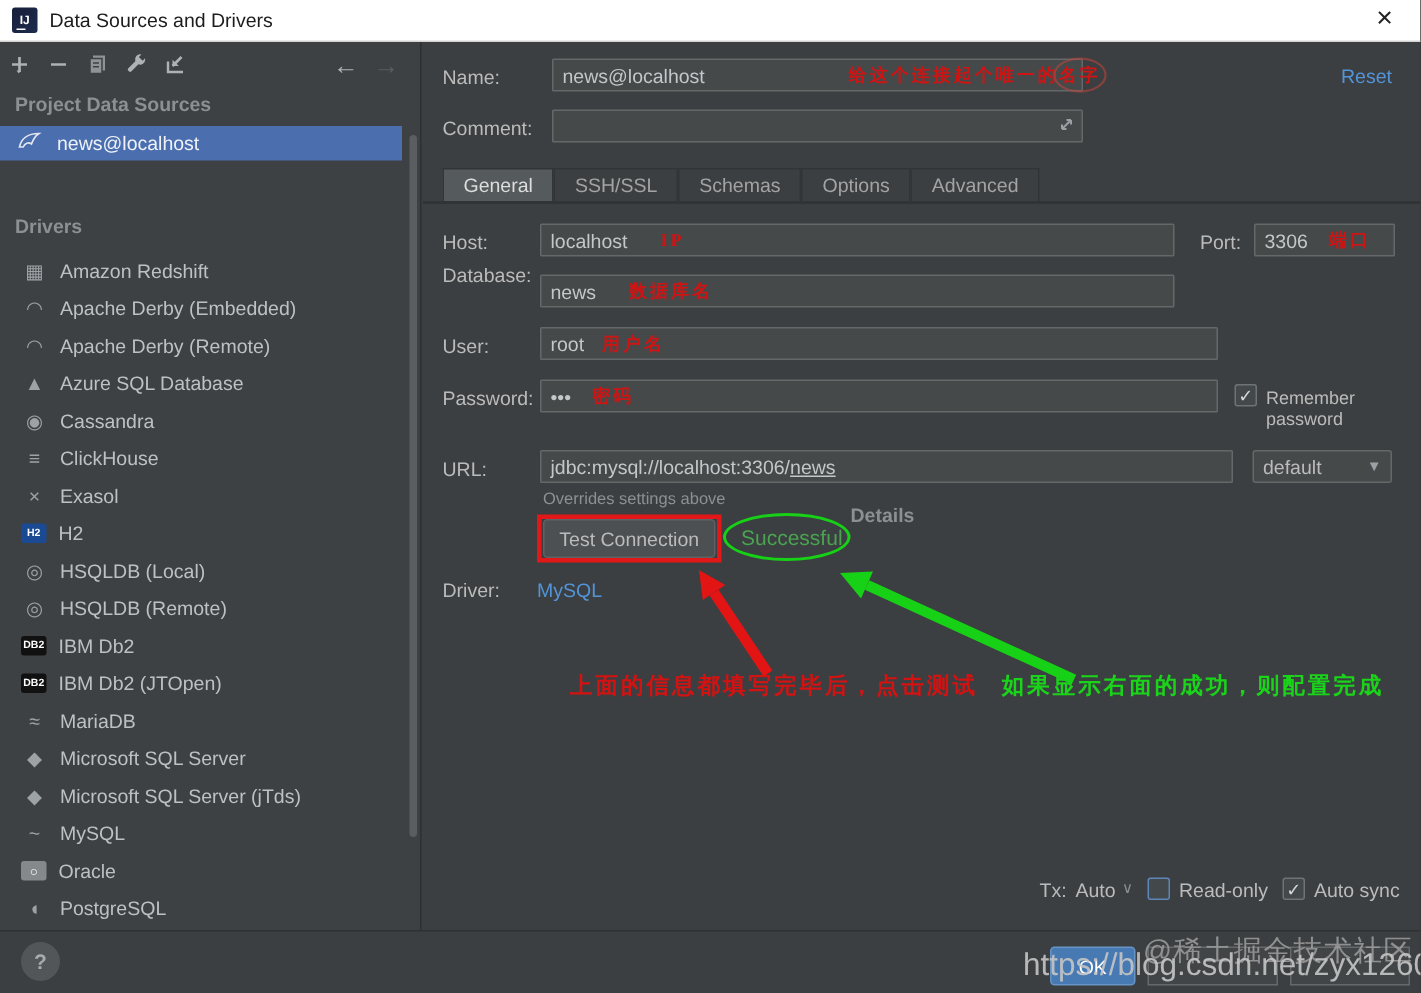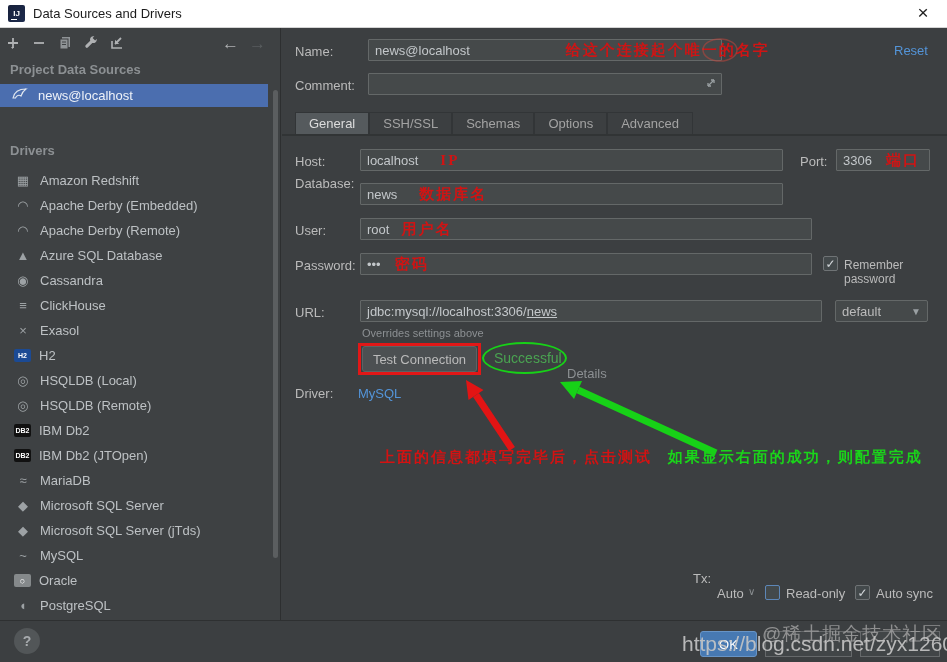--- a/index.html
+++ b/index.html
@@ -42,21 +42,21 @@
   .drv-icon.badge-h2 { background:#1b4a94; color:#fff; }
   .drv-icon.badge-db2 { background:#111; color:#fff; }
   .drv-icon.badge-oracle { background:#85898b; color:#fff; font-size:9px; }
   .sb-scroll { position:absolute; right:2px; top:62px; width:5px; height:468px; background:#5b5e60; border-radius:3px; }
 
   
   .main { position:absolute; left:282px; top:28px; width:665px; height:592px; background:#3c3f41; }
   .flabel { position:absolute; color:#bbbbbb; }
   .field { position:absolute; height:22px; background:#45494a; border:1px solid #646868; border-radius:1px;
            display:flex; align-items:center; padding:0 6px; color:#c3c7ca; overflow:visible; white-space:nowrap; }
-  .red-note { color:#cf1414; font-weight:bold; font-size:15px; margin-left:22px; letter-spacing:2px;
+  .red-note { color:#cf1414; font-weight:bold; font-size:12px; margin-left:22px; letter-spacing:2px;
               font-family:"Liberation Serif", serif; }
   .link { color:#5394d8; cursor:pointer; }
 
   .tabbar { position:absolute; left:13px; top:84px; height:23px; display:flex;justify-content:space-between; }
   .tab { padding:0 13px; height:23px; line-height:22px; color:#a3a3a3; border:1px solid #323537;
          border-bottom:none; background:#3c3f41; cursor:pointer; }
   .tab.selected { background:#555a5d; color:#dddddd; }
   .tab-underline { position:absolute; left:0; top:106px; width:665px; height:2px; background:#313435; }
 
   .combo { position:absolute; height:22px; background:#45494a; border:1px solid #646868; border-radius:2px;
@@ -321,31 +321,31 @@
     <div class="combo" style="left:553px; top:272px; width:93px;text-align:right;">
       <span>default</span>
       <span class="caret">▼</span>
     </div>
     <span class="hint" style="left:80px; top:299px;">Overrides settings above</span>
 
     <div class="red-frame" style="left:76px; top:315px; width:123px; height:32px;"></div>
     <div class="btn" style="left:80px; top:318px; width:115px;">Test Connection</div>
     <div class="green-ellipse" style="left:200px; top:314px; width:85px; height:32px;"></div>
     <span class="successful" style="left:212px; top:322px;">Successful</span>
-    <span class="details" style="left:285px; top:338px;">Details</span>
+    <span class="details" style="left:285px; top:308px;font-weight:bold;">Details</span>
 
     <span class="flabel" style="left:13px; top:358px;">Driver:</span>
     <span class="link" style="position:absolute; left:76px; top:358px;">MySQL</span>
 
     <div class="caption">
       <span class="cap-red">上面的信息都填写完毕后，点击测试</span>
       <span class="cap-green">如果显示右面的成功，则配置完成</span>
     </div>
 
-    <span class="flabel" style="left:411px; top:543px;text-align:center;">Tx:</span>
+    <span class="flabel" style="left:411px; top:558px;text-align:center;">Tx:</span>
     <span class="flabel" style="left:435px; top:558px; cursor:pointer;">Auto</span>
     <span class="flabel" style="left:466px; top:558px; color:#8a8e91; font-size:10px;">∨</span>
     <span class="checkbox focus-blue" style="left:483px; top:557px;"></span>
     <span class="flabel" style="left:504px; top:558px;">Read-only</span>
     <span class="checkbox checked" style="left:573px; top:557px;"></span>
     <span class="flabel" style="left:594px; top:558px;">Auto sync</span>
   </div>
 
   <div class="footer">
     <div class="help-circle">?</div>

